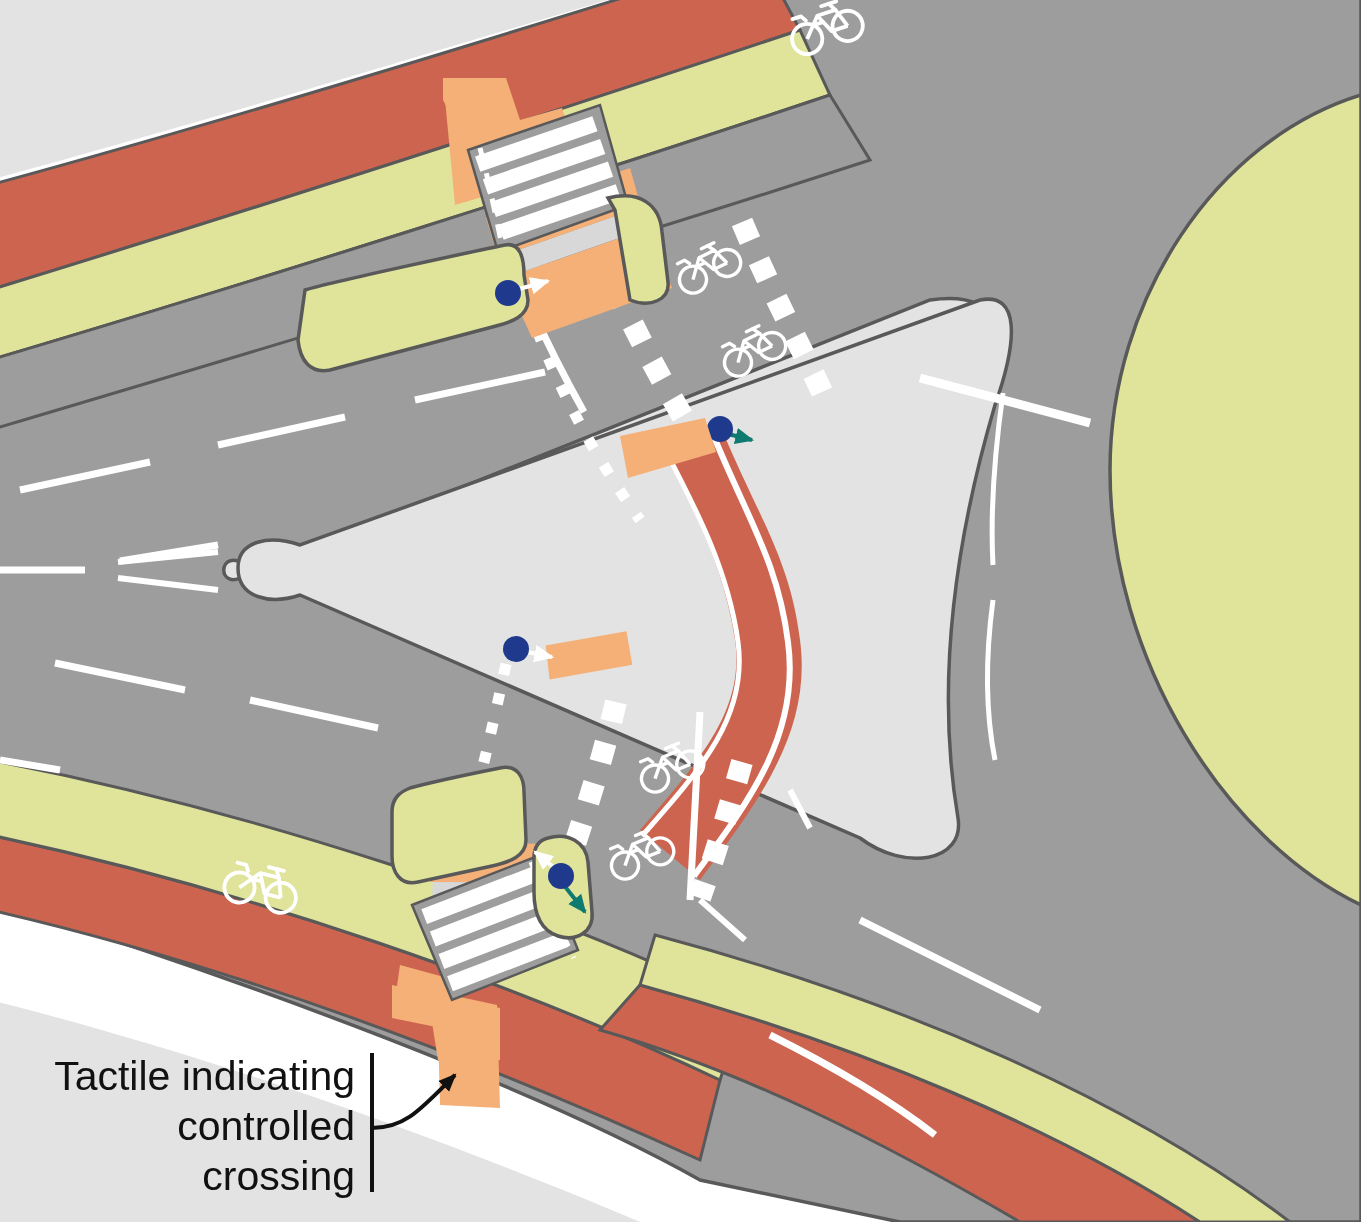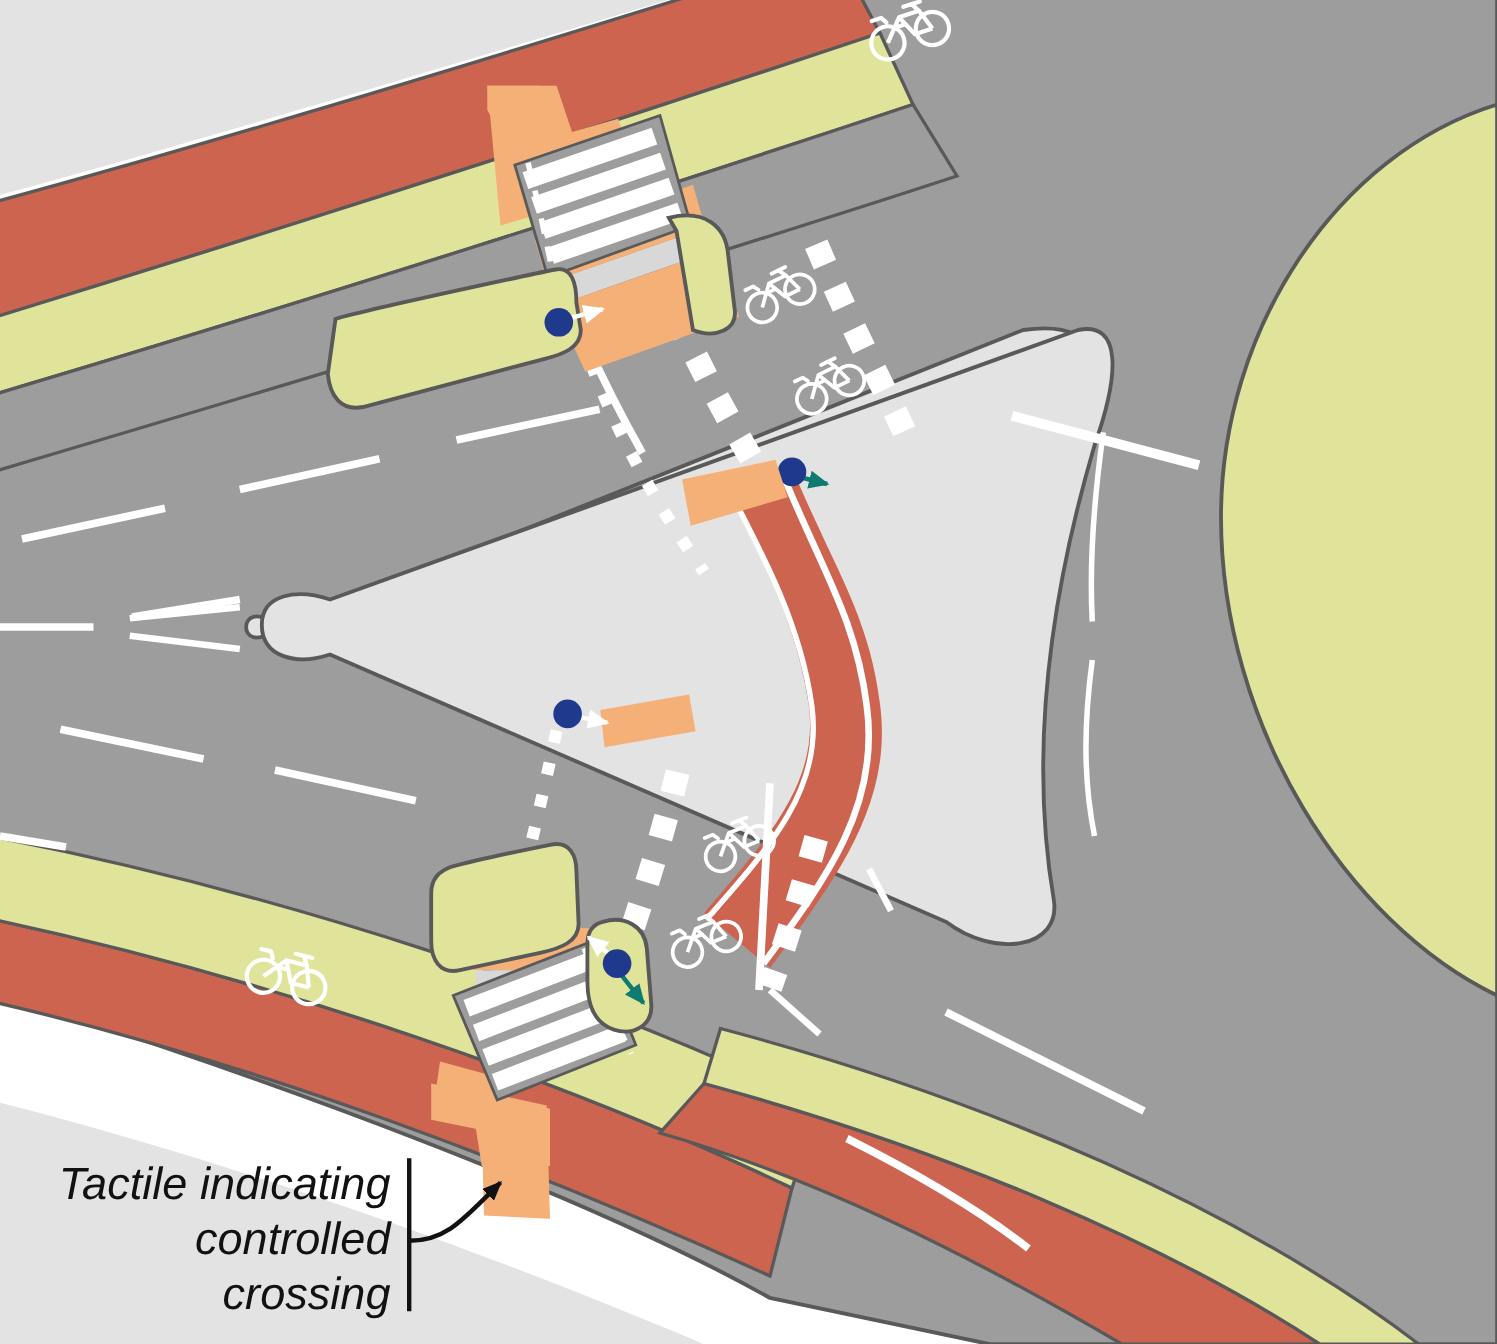--- a/index.html
+++ b/index.html
@@ -1,18 +1,18 @@
 <!DOCTYPE html>
 <html><head>
 <meta charset="utf-8">
 <style>
   html,body{margin:0;padding:0;background:#ffffff;}
   body{width:1361px;height:1222px;overflow:hidden;
        font-family:"Liberation Sans", sans-serif;}
-  #stage{position:relative;width:1361px;height:1222px;background:#ffffff;font-style:italic;}
+  #stage{position:relative;width:1361px;height:1222px;background:#ffffff;}
   #diagram{position:absolute;inset:0;width:1361px;height:1222px;display:block;}
   .callout-text{font-family:"Liberation Sans", sans-serif;font-size:41px;fill:#111111;}
 </style>
 </head>
 <body>
 
 <div id="stage">
 <svg id="diagram" viewBox="0 0 1361 1222" xmlns="http://www.w3.org/2000/svg">
 
   <defs>

